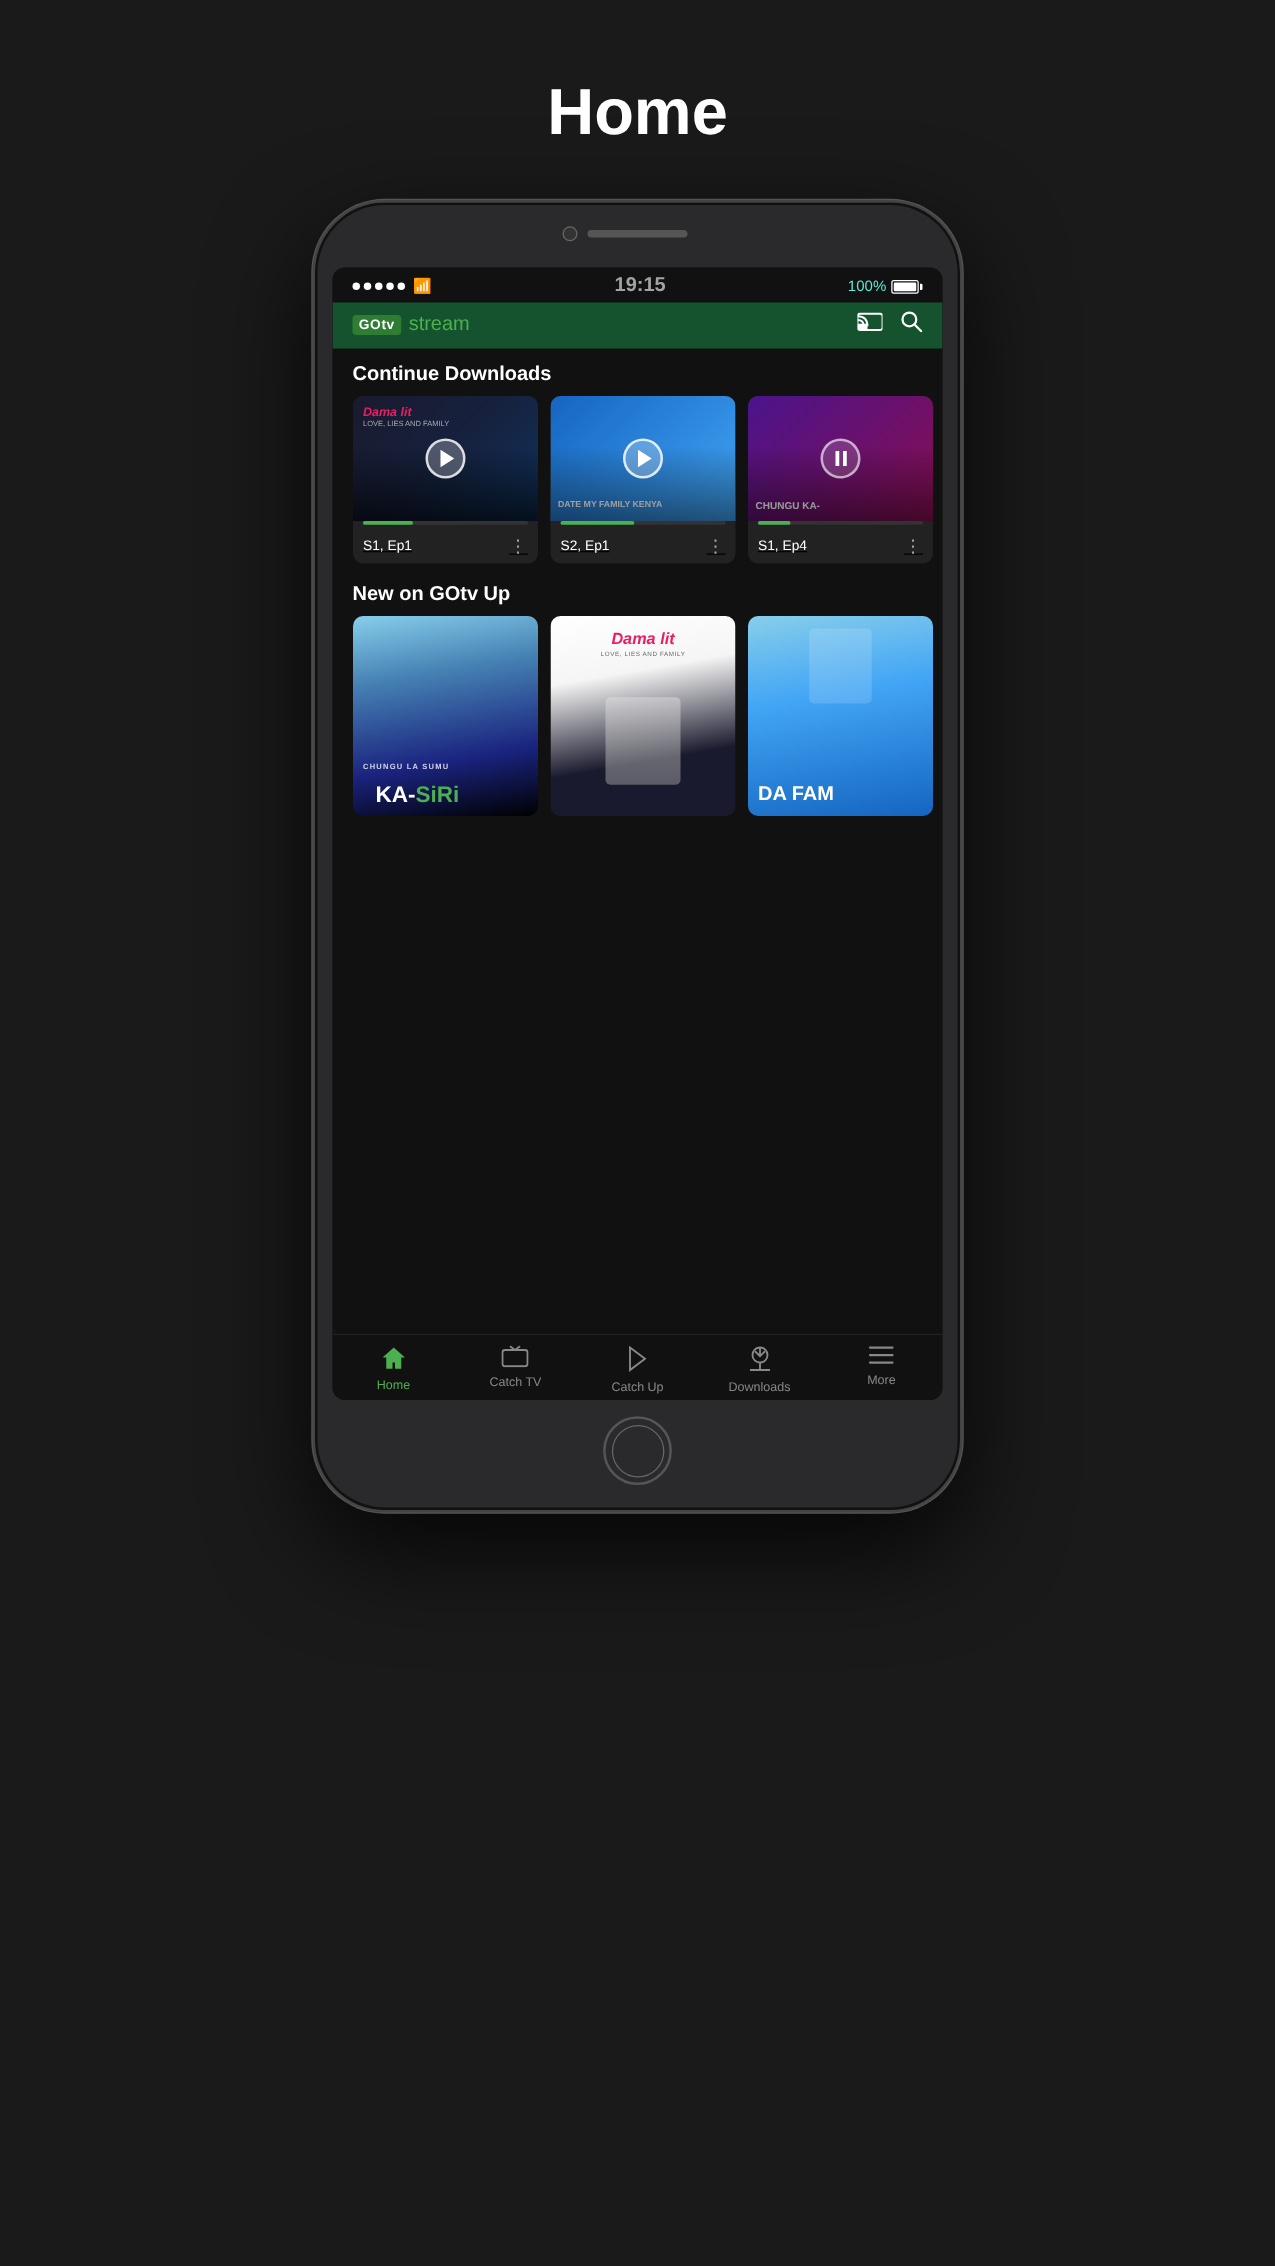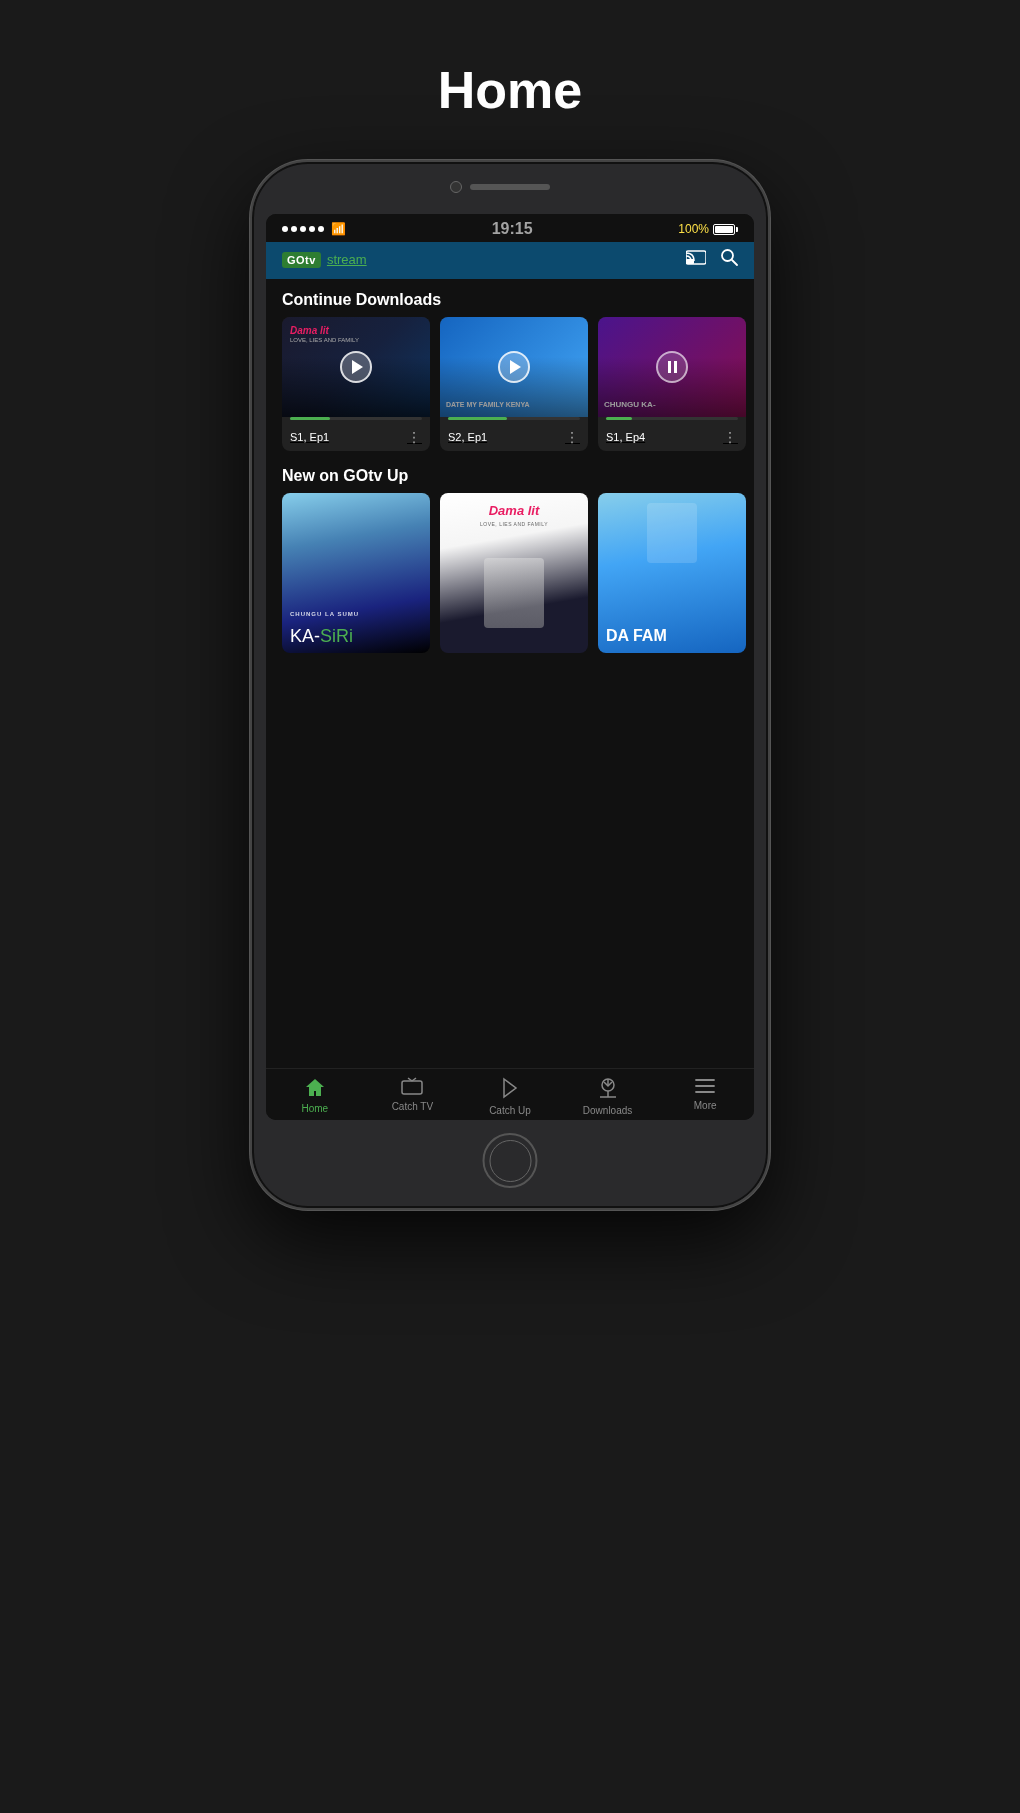--- a/index.html
+++ b/index.html
@@ -143,21 +143,21 @@
     }
     .status-time {
       color: #a3a3a3;
       font-size: 16px;
       font-weight: 600;
     }
     .status-right {
       display: flex;
       align-items: center;
       gap: 4px;
-      color: #fde047;
+      color: #5eead4;
       font-size: 12px;
     }
     .battery-icon {
       display: flex;
       align-items: center;
       gap: 1px;
     }
     .battery-body {
       width: 22px;
       height: 11px;
@@ -173,21 +173,21 @@
       border-radius: 1px;
     }
     .battery-tip {
       width: 2px;
       height: 5px;
       background: #fff;
       border-radius: 0 1px 1px 0;
     }
     
     .app-header {
-      background: #0c4a6e;
+      background: #14532d;
       padding: 6px 16px 8px;
       display: flex;
       justify-content: space-between;
       align-items: center;
       flex-shrink: 0;
     }
     .gotv-logo {
       display: flex;
       align-items: center;
       gap: 6px;
@@ -196,23 +196,22 @@
       background: #2e7d32;
       color: #fff;
       font-size: 11px;
       font-weight: 800;
       padding: 2px 5px;
       border-radius: 3px;
       letter-spacing: 0.5px;
     }
     .stream-text {
       color: #4caf50;
-      font-size: 13px;
+      font-size: 16px;
       font-weight: 400;
-      text-decoration: underline;
     }
     .header-icons {
       display: flex;
       align-items: center;
       gap: 14px;
     }
     .header-icon {
       color: #fff;
       font-size: 18px;
       cursor: pointer;
@@ -391,24 +390,24 @@
       bottom: 36px;
       left: 8px;
       color: rgba(255,255,255,0.8);
       font-size: 6px;
       font-weight: 600;
       letter-spacing: 1px;
     }
     .cu-kasiri-title {
       position: absolute;
       bottom: 8px;
-      left: 8px;
+      left: 18px;
       color: #fff;
       font-size: 18px;
-      font-weight: 400;
+      font-weight: 700;
       line-height: 1;
     }
     .cu-kasiri-title span {
       color: #4caf50;
     }
     .cu-thumb-dama {
       width: 100%;
       height: 100%;
       background: linear-gradient(170deg, #fff 0%, #f5f5f5 30%, #1a1a2e 70%);
       position: relative;

